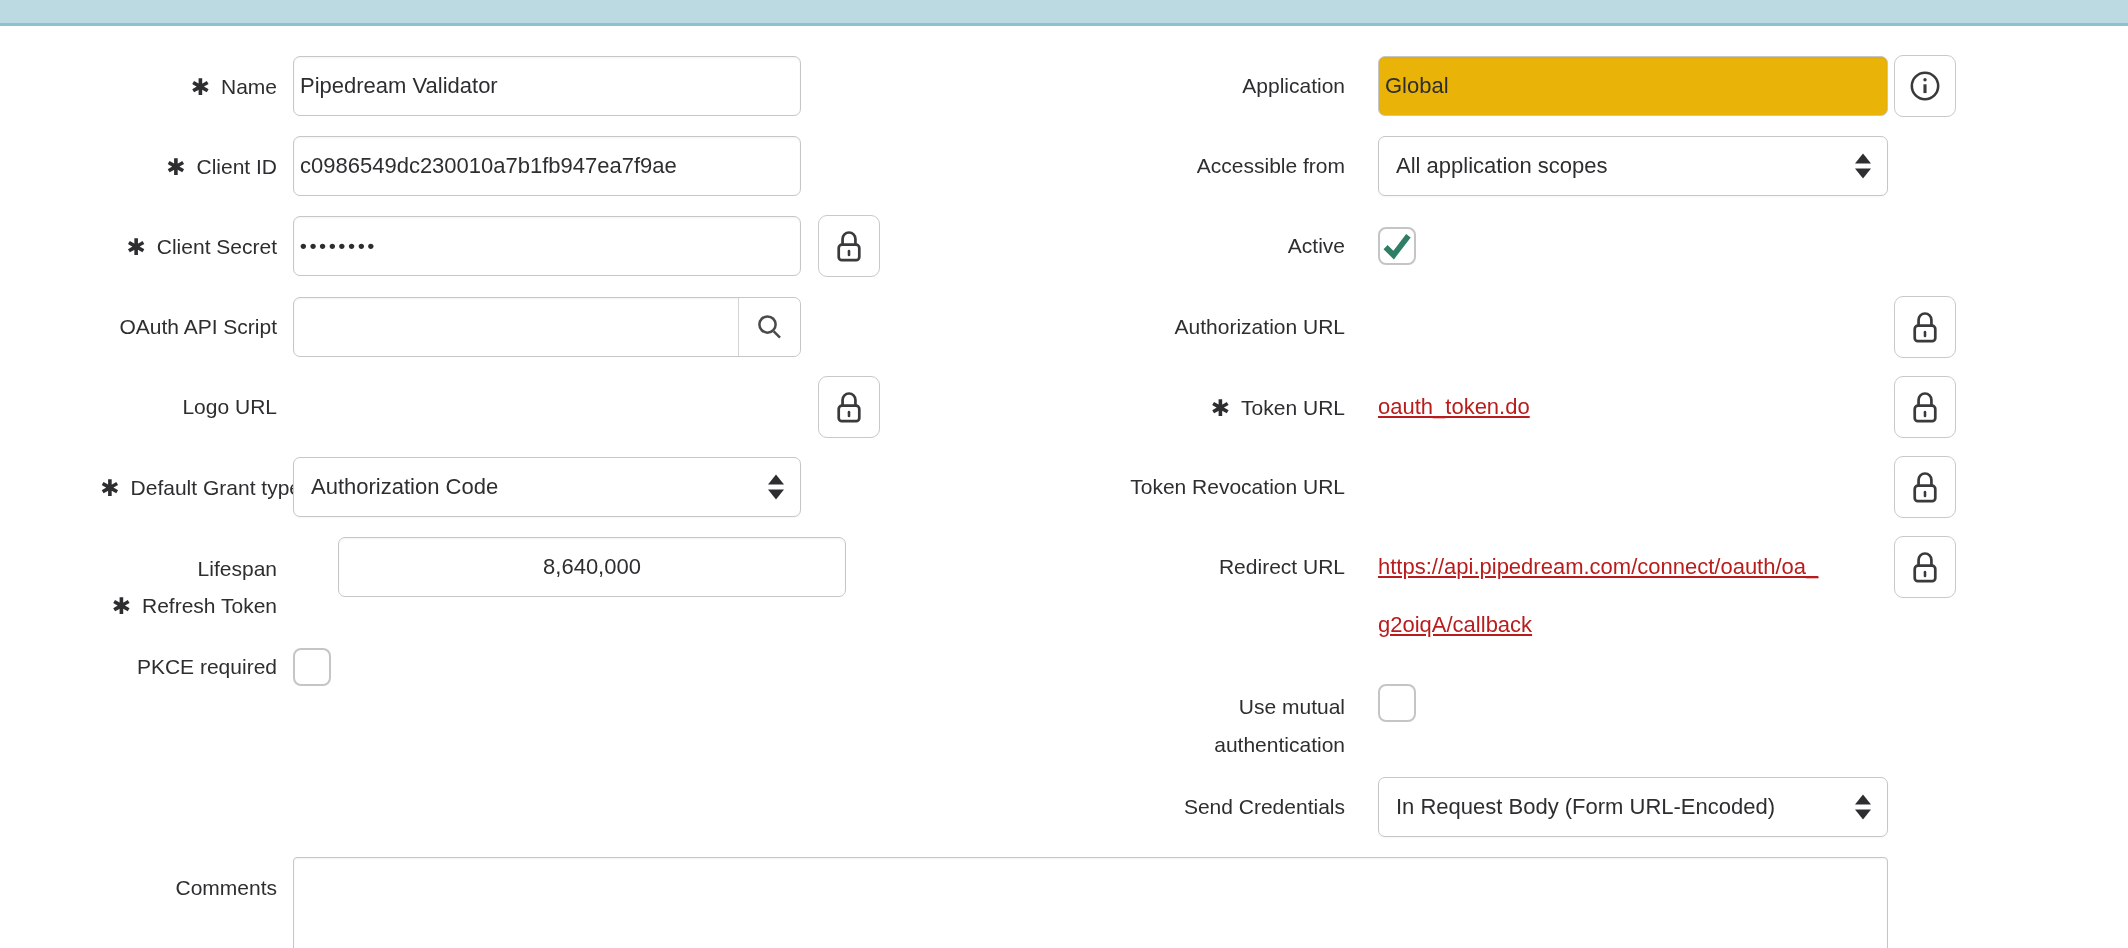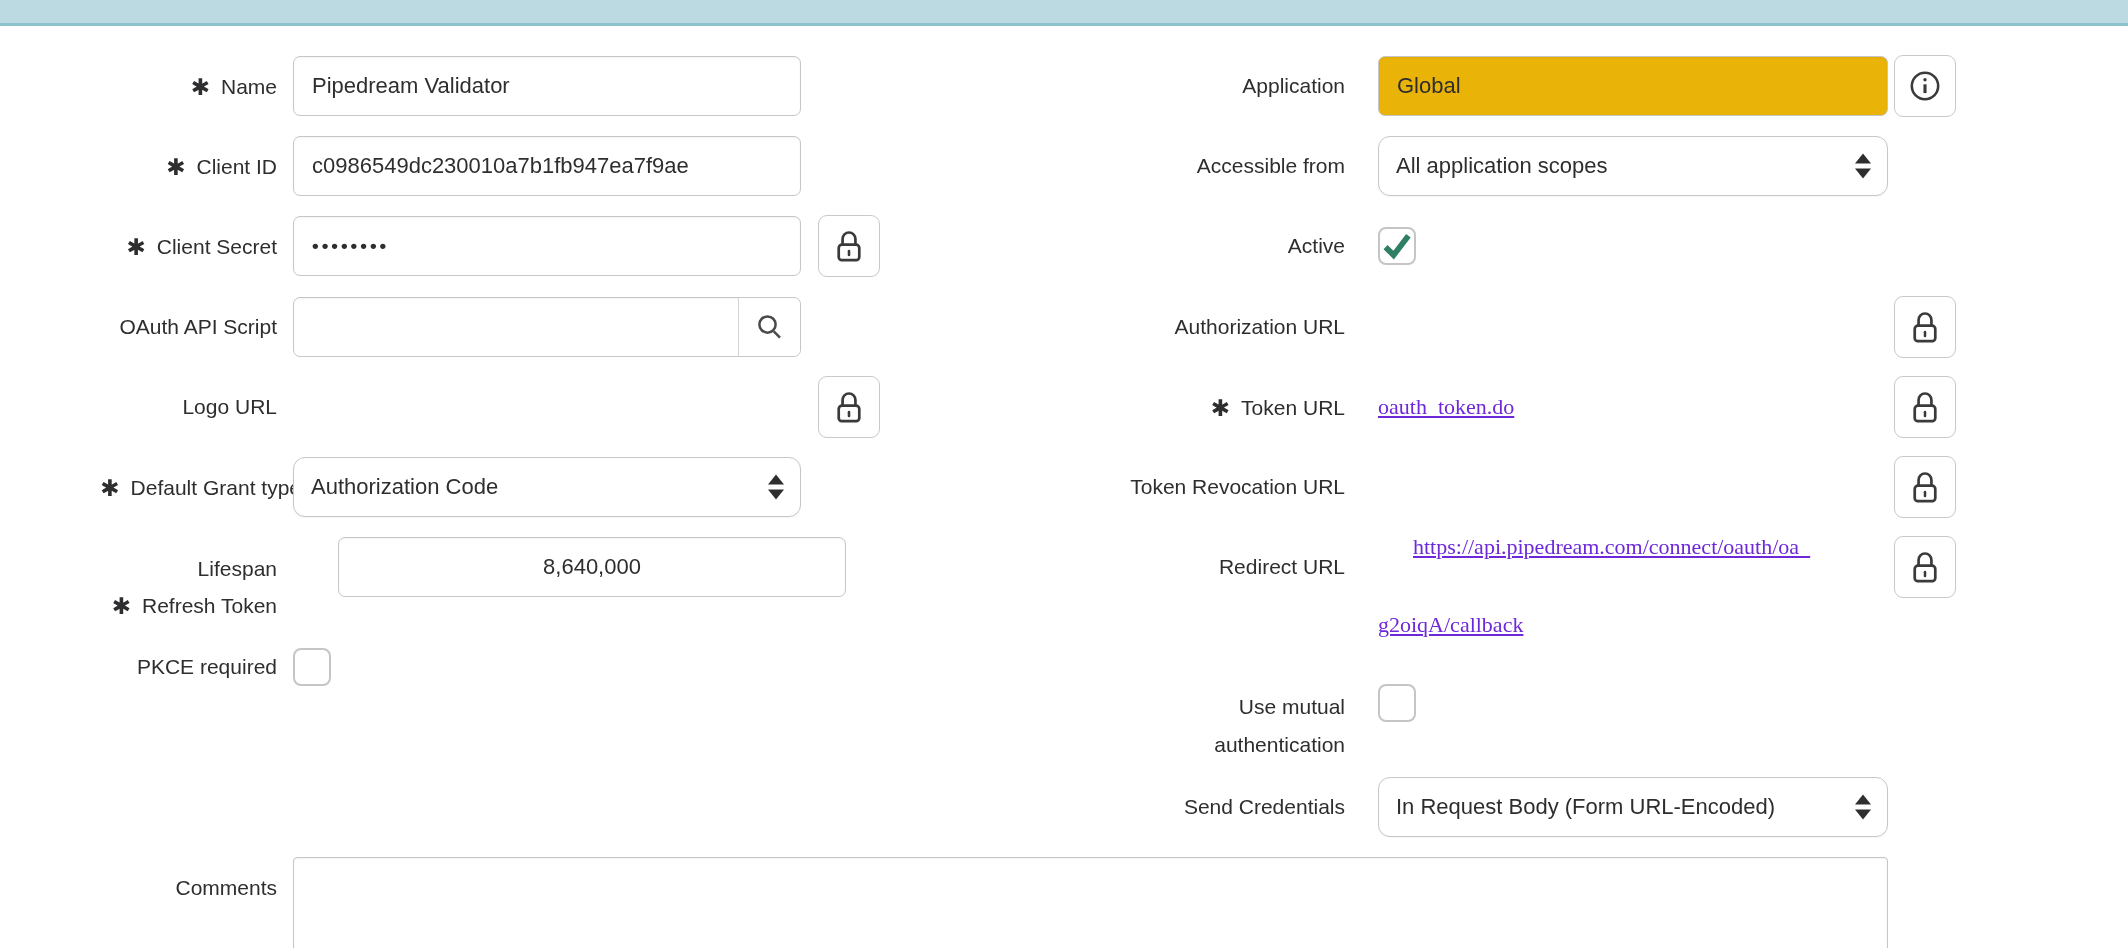--- a/index.html
+++ b/index.html
@@ -8,44 +8,44 @@
     font-family:"Liberation Sans",sans-serif;color:#2e2e30;
   }
   .topbar{position:absolute;left:0;top:0;width:2128px;height:23px;border-bottom:3px solid #8dc1cc;}
   .lbl{position:absolute;text-align:right;font-size:21px;line-height:60px;color:#2e2e30;white-space:nowrap;}
   .lbl-l{left:12px;width:265px;}
   .lbl-r{left:1000px;width:345px;}
   .lbl .line{display:block;}
   .req{font-size:23px;margin-right:11px;color:#2e2e30;position:relative;top:1px;}
   .ctl{position:absolute;box-sizing:border-box;height:60px;border:1.5px solid #c6c6c6;border-radius:7px;
        background:#fff;font-size:22px;color:#2e2e30;box-shadow:inset 0 1px 2px rgba(0,0,0,0.05);}
-  input.ctl{padding:0 18px;outline:none;font-family:"Liberation Sans",sans-serif;}
+  input.ctl{padding:0 6px;outline:none;font-family:"Liberation Sans",sans-serif;}
   .ctl.readonly{background:#eab308;}
   .num{text-align:center;margin-left:45px;}
   .secret{letter-spacing:3px;font-weight:bold;font-size:19px;line-height:60px;}
   .combo{position:absolute;box-sizing:border-box;height:60px;border:1.5px solid #c6c6c6;border-radius:7px;
        background:#fff;display:flex;box-shadow:inset 0 1px 2px rgba(0,0,0,0.05);}
   .combo input{flex:1;border:none;outline:none;background:transparent;font-size:22px;padding:0 15px;
        font-family:"Liberation Sans",sans-serif;border-radius:7px 0 0 7px;min-width:0;}
   .combo .seg{width:61px;border-left:1.5px solid #d4d4d4;display:flex;align-items:center;justify-content:center;
        border-radius:0 7px 7px 0;cursor:pointer;background:#fff;}
-  .selectbox{position:absolute;box-sizing:border-box;height:60px;border:1.5px solid #c6c6c6;border-radius:12px;
+  .selectbox{position:absolute;box-sizing:border-box;height:60px;border:1.5px solid #c6c6c6;border-radius:7px;
        background:#fff;font-size:22px;color:#2e2e30;cursor:pointer;box-shadow:0 1px 2px rgba(0,0,0,0.04);}
   .selectbox .val{position:absolute;left:17px;top:0;line-height:58px;white-space:nowrap;}
   .arrows{position:absolute;right:16px;top:50%;transform:translateY(-50%);display:flex;flex-direction:column;gap:5px;}
   .arrows i{display:block;width:0;height:0;border-left:8px solid transparent;border-right:8px solid transparent;}
   .arrows .up{border-bottom:10px solid #2e2e30;}
   .arrows .down{border-top:10px solid #2e2e30;}
   .sqbtn{position:absolute;box-sizing:border-box;width:62px;height:62px;border:1.5px solid #c9c9c9;border-radius:9px;
        background:#fff;display:flex;align-items:center;justify-content:center;cursor:pointer;padding:0;}
   .checkbox{position:absolute;box-sizing:border-box;width:38px;height:38px;border:2px solid #c5c5c5;border-radius:8px;
        background:#fff;cursor:pointer;display:flex;align-items:center;justify-content:center;}
   .checkbox svg{visibility:hidden;}
   .checkbox.checked svg{visibility:visible;}
-  a.lnk{position:absolute;font-size:22px;line-height:60px;color:#6d28d9;text-decoration:underline;white-space:nowrap;font-family:Liberation Serif, serif;}
+  a.lnk{position:absolute;font-size:22px;line-height:60px;color:#b91c1c;text-decoration:underline;white-space:nowrap;}
   textarea.comments{position:absolute;box-sizing:border-box;border:1.5px solid #c6c6c6;border-radius:4px;background:#fff;
        resize:none;outline:none;font-family:"Liberation Sans",sans-serif;font-size:22px;padding:12px 16px;
        box-shadow:inset 0 1px 2px rgba(0,0,0,0.05);}
   svg{display:block;}
 </style>
 </head>
 <body>
 
 <div class="screen">
 
@@ -190,21 +190,21 @@
     <svg width="32" height="36" viewBox="0 0 24 28" fill="none" stroke="#3a3a3c" stroke-width="2.1">
       <path d="M7 13 V8.5 a5 5 0 0 1 10 0 V13"></path>
       <rect x="4" y="13" width="16" height="12" rx="2.5"></rect>
       <rect x="11" y="17" width="2" height="5" rx="1" fill="#3a3a3c" stroke="none"></rect>
     </svg>
   </button>
 
   <div class="lbl lbl-r" style="top:537px;">
     <span>Redirect URL</span>
   </div>
-  <a class="lnk" href="#" style="left:1378px;top:517px;margin-left:35px;">https://api.pipedream.com/connect/oauth/oa_</a>
+  <a class="lnk" href="#" style="left:1378px;top:537px;">https://api.pipedream.com/connect/oauth/oa_</a>
   <a class="lnk" href="#" style="left:1378px;top:603px;line-height:44px;">g2oiqA/callback</a>
   <button class="sqbtn" style="left:1894px;top:536px;">
     <svg width="32" height="36" viewBox="0 0 24 28" fill="none" stroke="#3a3a3c" stroke-width="2.1">
       <path d="M7 13 V8.5 a5 5 0 0 1 10 0 V13"></path>
       <rect x="4" y="13" width="16" height="12" rx="2.5"></rect>
       <rect x="11" y="17" width="2" height="5" rx="1" fill="#3a3a3c" stroke="none"></rect>
     </svg>
   </button>
 
   <div class="lbl lbl-r" style="top:688px;line-height:38px;">

